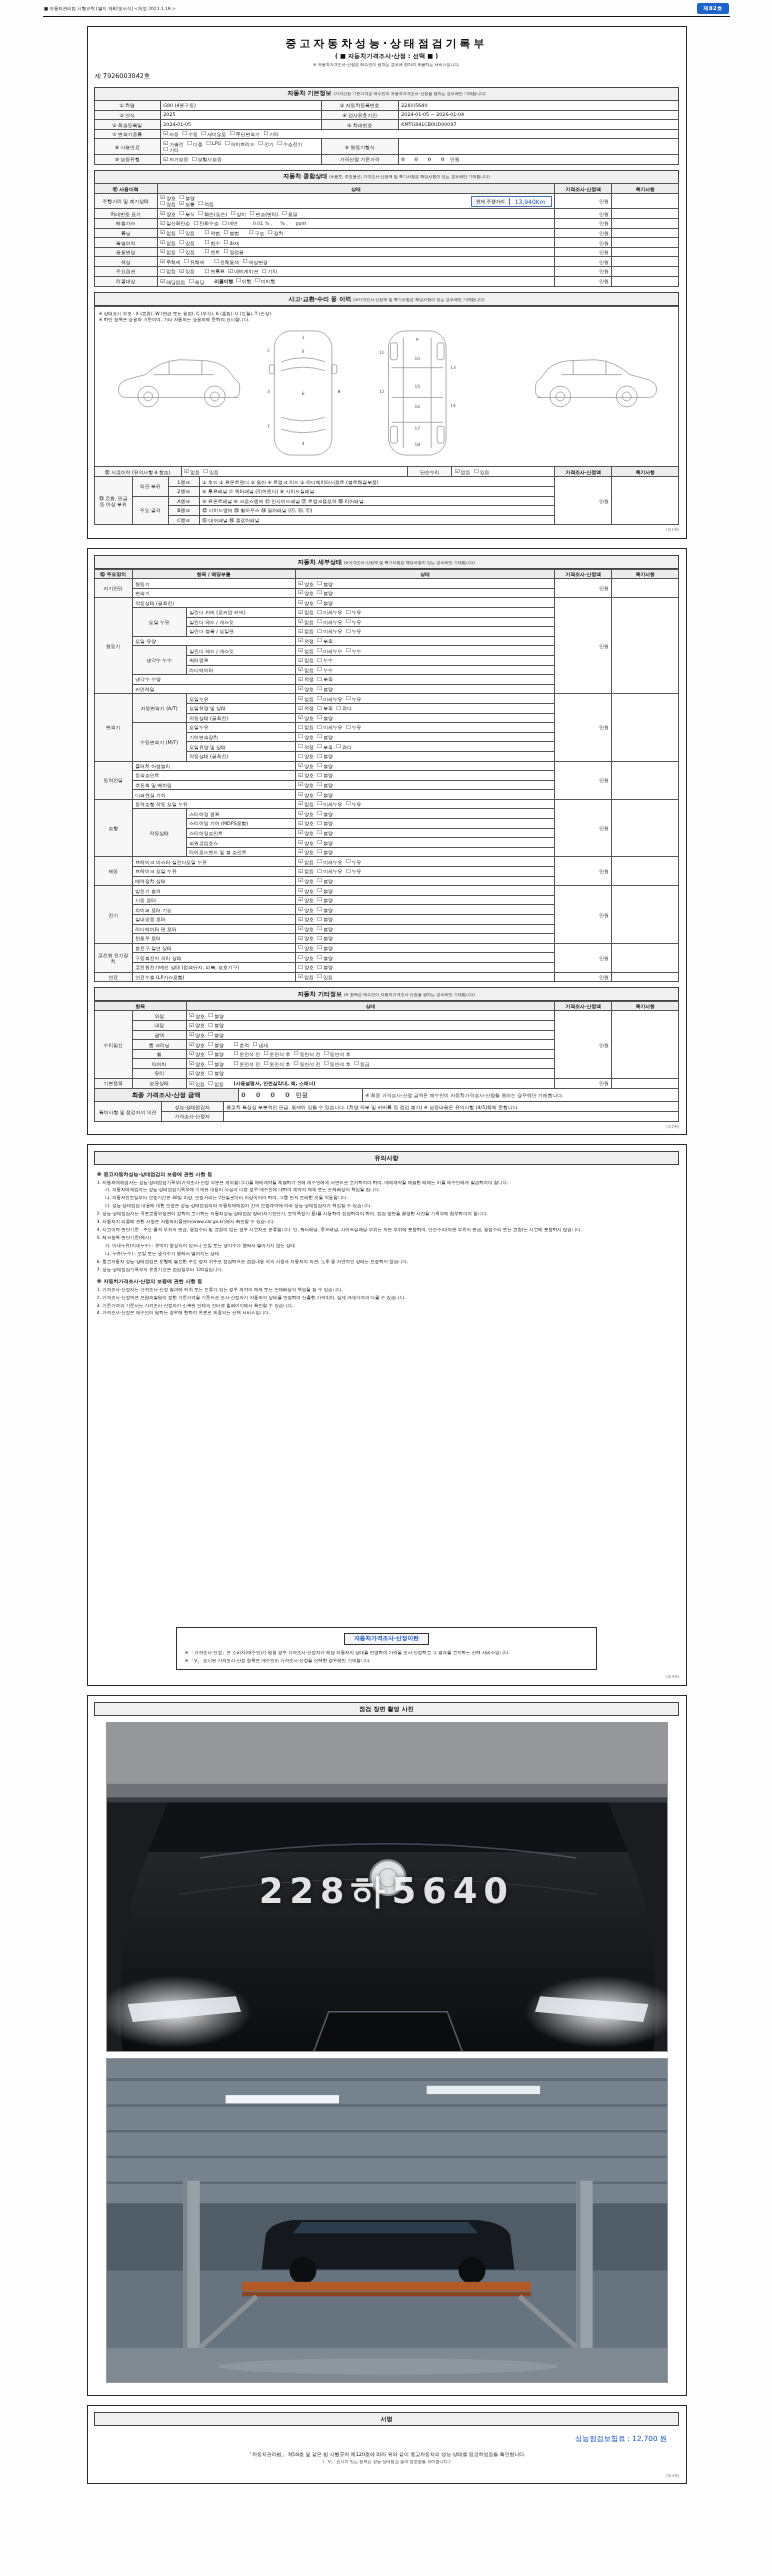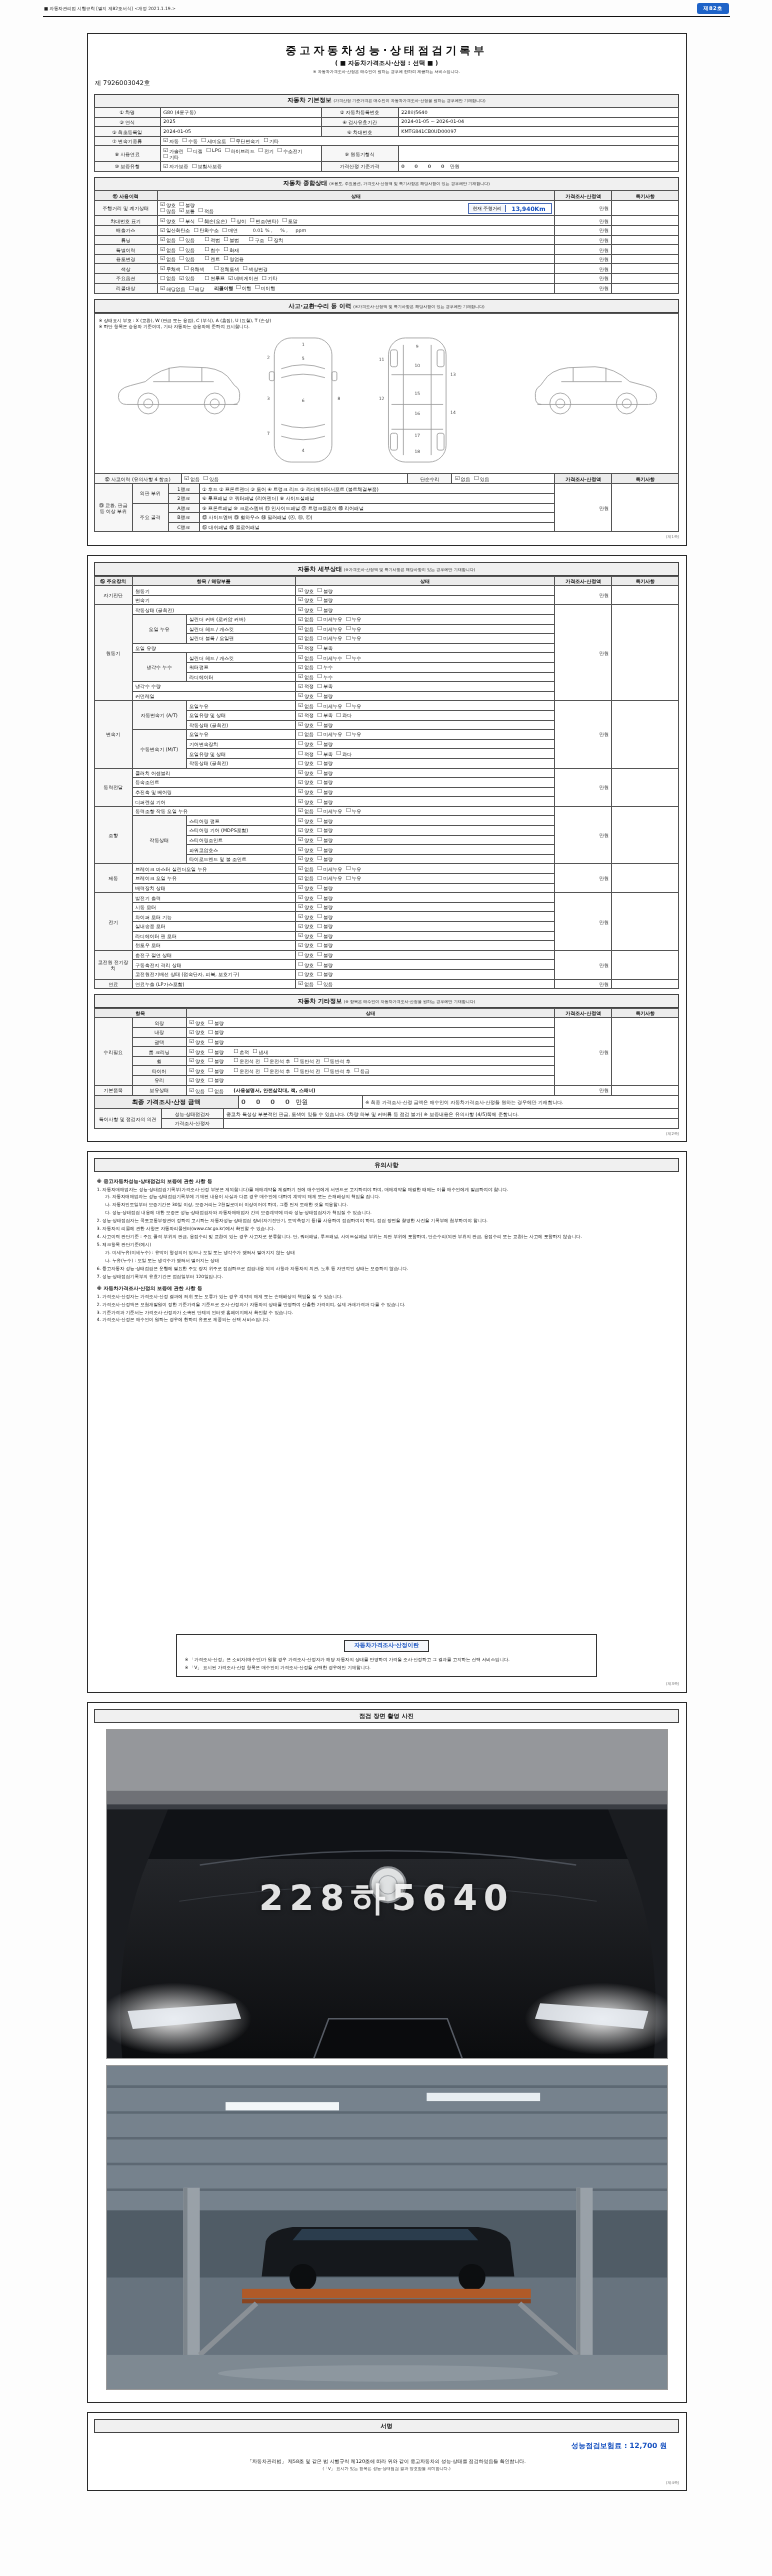--- a/index.html
+++ b/index.html
@@ -1,39 +1,39 @@
 <!DOCTYPE html>
 <html style="font-size:8.2px"><head>
 <meta charset="utf-8">
 <style>
 *{box-sizing:border-box;margin:0;padding:0}
 html,body{width:773px}
 body{height:2576px;background:#fdfdfd;font-family:"DejaVu Sans",sans-serif;color:#111;overflow:hidden}
 .topbar{display:flex;justify-content:space-between;align-items:center;padding:3.1px 44px 2.1px;font-size:4.4px;color:#222}
 .logo-badge{background:#1e63c8;color:#fff;font-size:5.2px;font-weight:bold;padding:2.1px 6.2px;border-radius:2.1px;letter-spacing:0.5px}
 .rule{border-top:1.5px solid #111;margin:0 43px 6.2px}
-.doc{width:600px;margin:16px auto}
+.doc{width:600px;margin:9px auto}
 .panel{border:0.8px solid #2a2a2a;margin-bottom:9.3px;padding:5.2px 6.2px;background:#fff;position:relative}
 h1{font-size:10.8px;text-align:center;letter-spacing:3.1px;margin:4.1px 0 1.5px}
 .subtitle{text-align:center;font-size:6.2px;font-weight:bold}
 .subnote{text-align:center;color:#333;margin:1px 0 5.2px}
 .docno-row{font-weight:normal;font-size:6.4px;margin:2.1px 1px 3.1px}
 .tiny{font-size:4px;color:#222;font-weight:normal}
 .sec-bar{border:0.5px solid #444;background:#f0f0f0;text-align:center;font-size:6px;padding:1.5px 2.1px;margin-top:5.2px}
 .frm{width:100%;border-collapse:collapse;table-layout:fixed;margin-top:-0.5px}
 .frm td,.frm th{border:0.5px solid #555;font-size:4.8px;padding:1.3px 2.6px;vertical-align:middle;word-break:break-all;text-align:left}
 .hd{background:#ececec;text-align:center !important;font-weight:bold}
 .lbl{background:#f7f7f7;text-align:center !important}
 .opt{display:inline-flex;align-items:center;gap:1px;margin-right:3.6px;white-space:nowrap}
 .bx{font-size:5.4px;line-height:1}
 .part{margin-right:6.2px;display:inline-flex;align-items:center;flex-wrap:wrap}
 .phead{margin-right:2.6px;font-weight:bold}
 .price{text-align:right !important;color:#222}
 .note{background:#fff}
-.blue{color:#1550c0;font-weight:bold}
+.blue{color:#1550c0;font-weight:normal}
 .staterow{display:flex;align-items:center;justify-content:space-between;gap:3.1px}
 .odo{border:0.5px solid #4d6eb8;display:inline-flex;align-items:center;background:#fff}
 .odolbl{padding:1px 3.6px;border-right:0.5px solid #4d6eb8;background:#f2f5fb;font-size:4.6px}
 .odoval{padding:1px 5.2px;font-size:6px}
 .suffix{margin-left:5.2px;color:#333}
 .digits{letter-spacing:4.1px;font-weight:bold;color:#555}
 .legend{font-size:4.4px;margin:1px 0;text-align:left}
 .diagrams{border:0.5px solid #555;border-bottom:none;padding:3.1px 4.1px;margin-top:-0.5px;background:#fff}
 .dnum{font-size:9px;fill:#555;text-anchor:middle;font-family:"DejaVu Sans",sans-serif}
 .pagemark{text-align:right;color:#777;margin-top:2.1px;font-size:3.9px}

